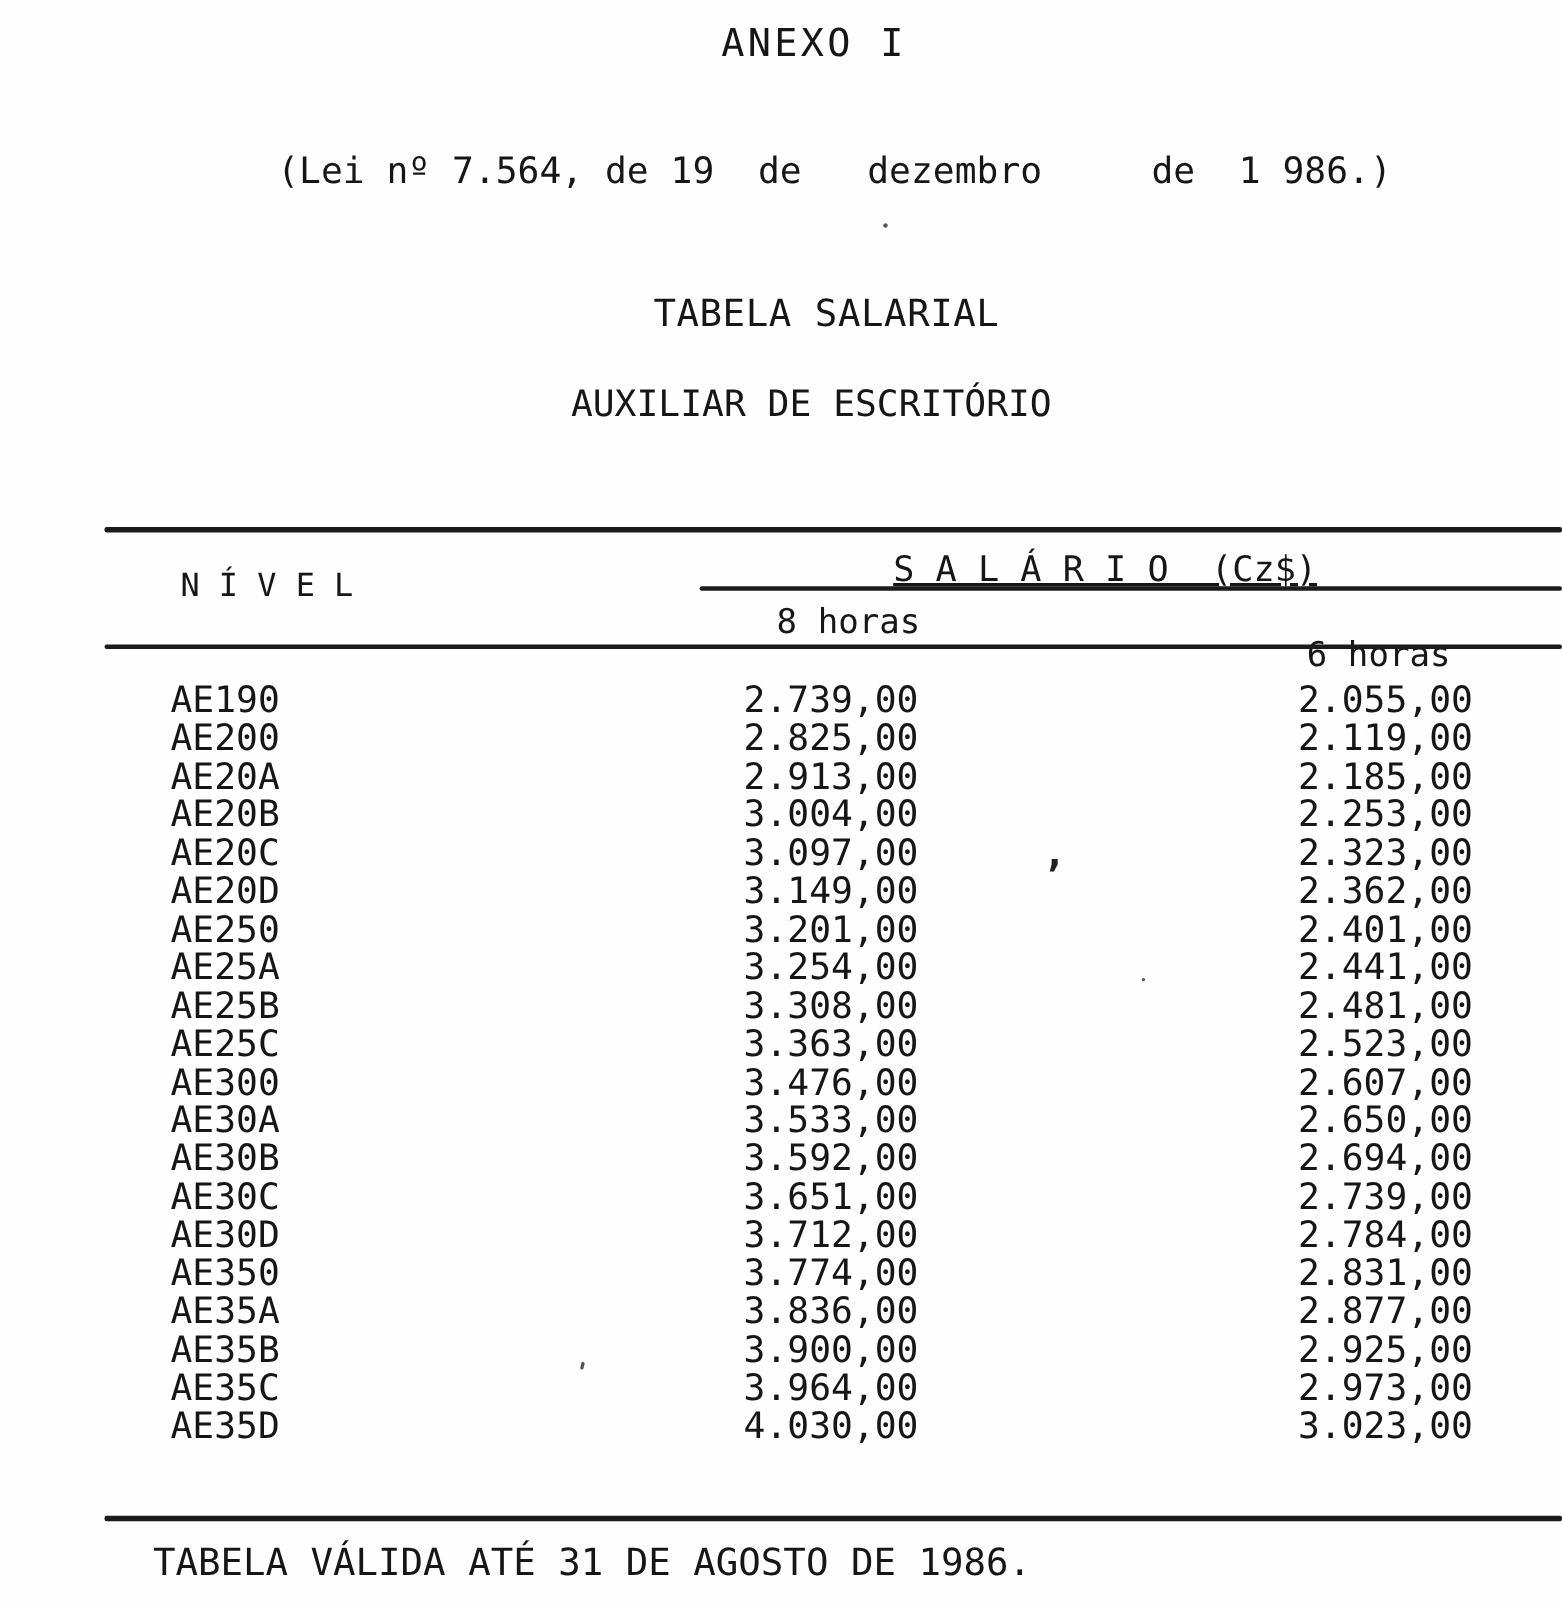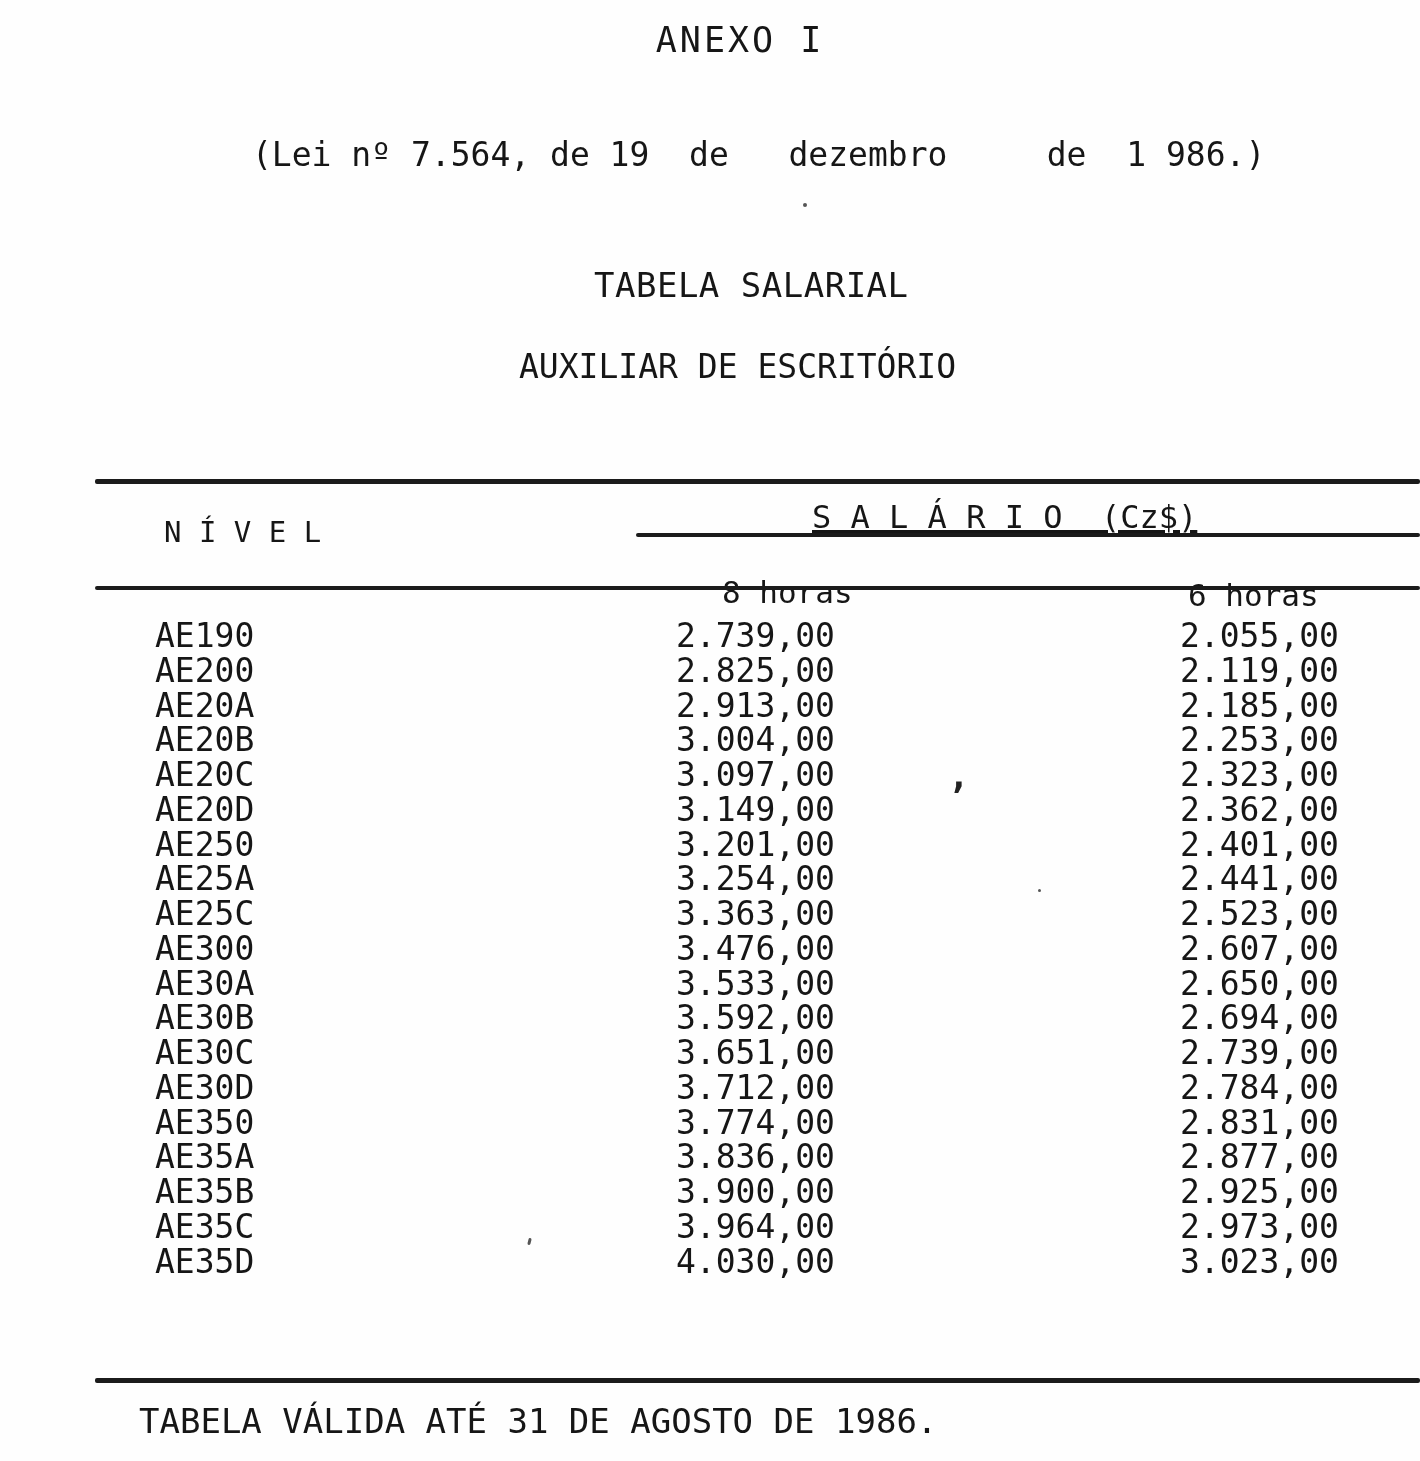--- a/index.html
+++ b/index.html
@@ -45,21 +45,21 @@
     background: #1b1b1b;
     border-radius: 2px;
   }
   .rule-top        { top: 479px; left: 95px;  right: 0; height: 5px; }
   .rule-mid        { top: 533px; left: 636px; right: 0; height: 4px; }
   .rule-head-bot   { top: 586px; left: 95px;  right: 0; height: 4px; }
   .rule-bottom     { top: 1378px; left: 95px; right: 0; height: 5px; }
 
   .th-nivel   { top: 515px; left: 124px; font-size: 29px; margin-left: 40px; }
   .th-salario { top: 498px; left: 812px; font-size: 32px; text-decoration: underline; }
-  .th-8h      { top: 574px; left: 706px; font-size: 31px; margin-left: 16px; }
+  .th-8h      { top: 547px; left: 706px; font-size: 31px; }
   .th-6h      { top: 577px; left: 1188px; font-size: 31px; }
 
   .tbody {
     position: absolute;
     top: 619px; left: 0; right: 0;
   }
   .trow {
     position: relative;
     height: 34.75px;
   }
@@ -158,20 +158,25 @@
       <span class="c-h8">3.201,00</span>
       <span class="c-h6">2.401,00</span>
     </div>
 
     <div class="trow">
       <span class="c-nivel">AE25A</span>
       <span class="c-h8">3.254,00</span>
       <span class="c-h6">2.441,00</span>
     </div>
 
+    <div class="trow">
+      <span class="c-nivel">AE25B</span>
+      <span class="c-h8">3.308,00</span>
+      <span class="c-h6">2.481,00</span>
+    </div>
 
     <div class="trow">
       <span class="c-nivel">AE25C</span>
       <span class="c-h8">3.363,00</span>
       <span class="c-h6">2.523,00</span>
     </div>
 
 
     <div class="trow">
       <span class="c-nivel">AE300</span>

